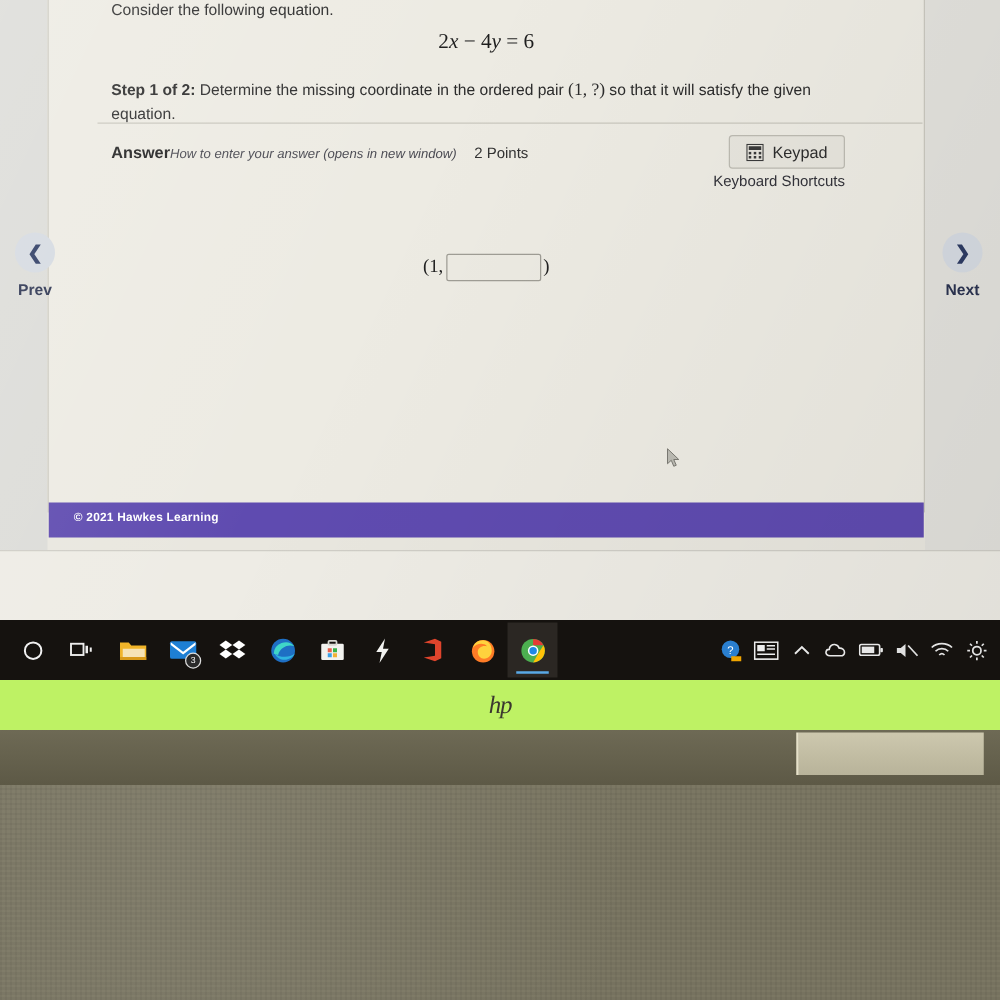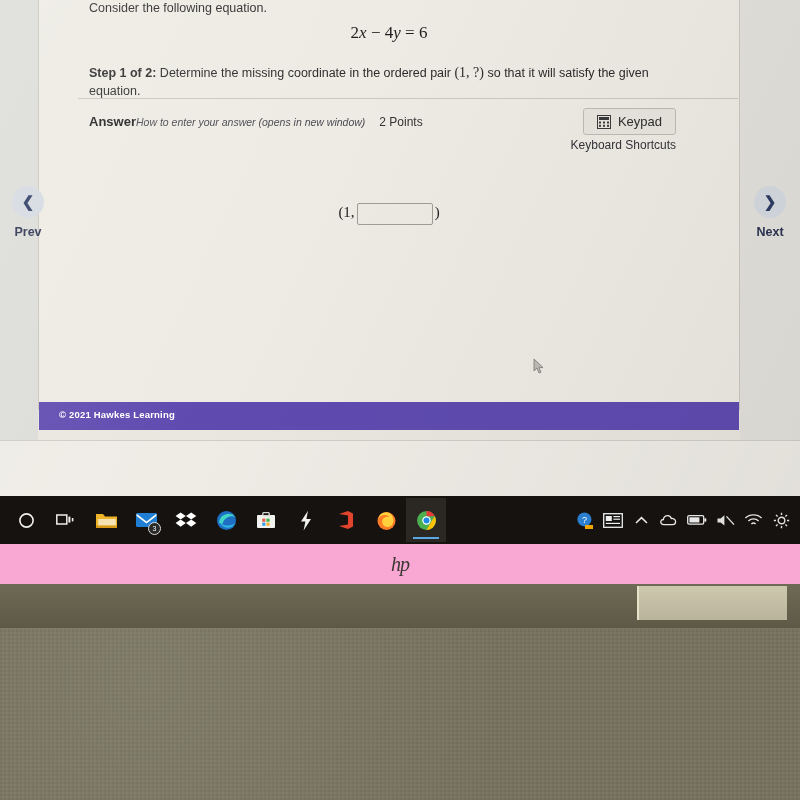--- a/index.html
+++ b/index.html
@@ -117,21 +117,21 @@
   }
   .badge{
     position:absolute;right:5px;bottom:7px;width:11px;height:11px;border-radius:50%;
     background:#2a2a2a;border:1px solid #ddd;color:#fff;font-size:7px;
     display:flex;align-items:center;justify-content:center;
   }
   #tb-right{margin-left:auto;display:flex;align-items:center;gap:2px;padding-right:6px;}
   .tray{width:26px;height:44px;display:flex;align-items:center;justify-content:center;}
   
   #bezel{
-    position:absolute;left:0;top:544px;width:800px;height:40px;background:#f9a8d4;
+    position:absolute;left:0;top:544px;width:800px;height:40px;background:#bef264;
   }
   #hp-logo{
     position:absolute;left:0;right:0;top:9px;text-align:center;
     color:#3b372f;font-family:"Liberation Serif", serif;font-style:italic;
     font-size:20px;letter-spacing:-1px;
   }
   #chassis-top{
     position:absolute;left:0;top:584px;width:800px;height:44px;
     background:linear-gradient(180deg,#6e6a55 0%,#5d5946 100%);
   }

